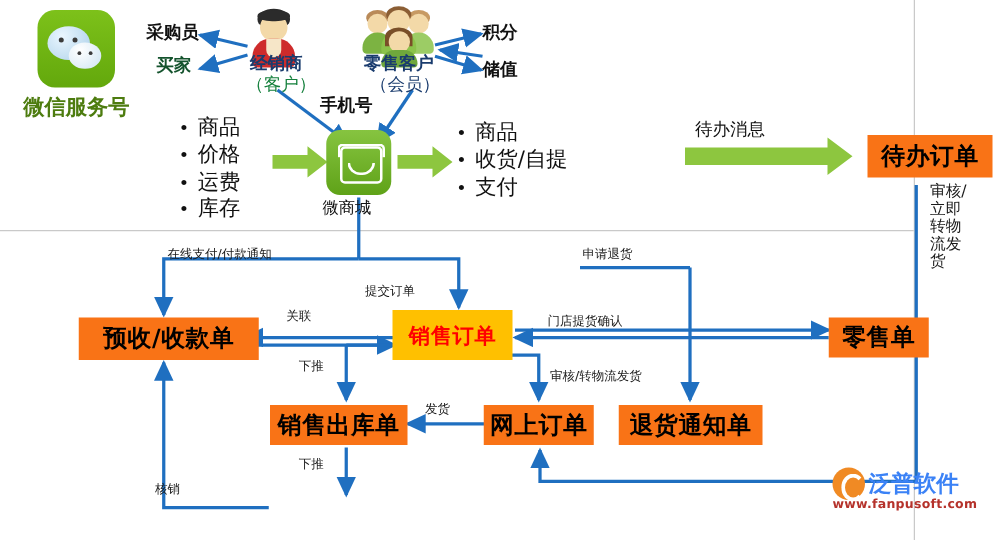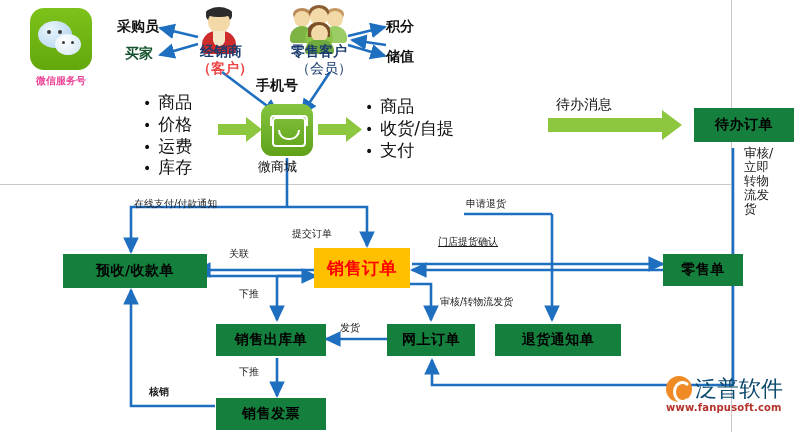--- a/index.html
+++ b/index.html
@@ -8,21 +8,21 @@
     width:800px;height:432px;overflow:hidden;
   }
   #stage{position:relative;width:800px;height:432px;background:#fff;}
 
   svg.layer{position:absolute;left:0;top:0;width:800px;height:432px;pointer-events:none;}
 
   .node{
     position:absolute;display:flex;align-items:center;justify-content:center;
     font-weight:bold;letter-spacing:.5px;white-space:nowrap;
   }
-  .boxblue{background:#15803d;color:#000;font-size:14px;}
+  .boxblue{background:#f97316;color:#000;font-size:19px;}
   .boxorange{background:#FFC000;color:#FF0000;font-size:17px;}
 
   .lbl{position:absolute;font-size:10px;color:#1a1a1a;white-space:nowrap;line-height:1.18;}
   .lbl.big{font-size:14px;}
   .lbl.vert{white-space:normal;width:30px;line-height:1.12;font-size:12.5px;}
 
   .bullets{position:absolute;font-size:17px;color:#111;line-height:1.28;}
   .bullets div{display:flex;align-items:baseline;}
   .bullets b{font-weight:normal;margin-right:7px;font-size:14px;line-height:1;}
 
@@ -31,21 +31,21 @@
   .wx-icon{
     width:62px;height:62px;margin:0 auto;border-radius:14px;
     background:linear-gradient(#7DC11A,#63A80C);position:relative;
   }
   .wx-b1,.wx-b2{position:absolute;border-radius:50%;}
   .wx-b1{width:34px;height:27px;left:8px;top:13px;
     background:radial-gradient(circle at 35% 30%,#eaf6ff,#aacfe8);}
   .wx-b2{width:26px;height:21px;left:25px;top:26px;
     background:radial-gradient(circle at 35% 30%,#ffffff,#cfe4f2);}
   .wx-d{position:absolute;width:4px;height:4px;border-radius:50%;background:#3b3b3b;}
-  .wx-label{margin-top:4px;font-size:10px;font-weight:bold;color:#ec4899;}
+  .wx-label{margin-top:4px;font-size:17px;font-weight:bold;color:#4d7c0f;}
 
   
   .person{position:absolute;}
   .p-head{position:absolute;border-radius:50%;}
   .p-body{position:absolute;border-radius:14px 14px 4px 4px;}
   .p-hair{position:absolute;border-radius:50% 50% 45% 45%;}
 
   
   .store{
     position:absolute;width:52px;height:52px;border-radius:11px;
@@ -61,21 +61,21 @@
   .divider-h{position:absolute;background:#c9c9c9;height:1px;}
   .divider-v{position:absolute;background:#c9c9c9;width:1px;}
 
   
   .wm{position:absolute;left:666px;top:374px;width:132px;}
   .wm-top{display:flex;align-items:center;}
   .wm-mark{width:26px;height:26px;border-radius:50%;
     background:#F08A24;position:relative;margin-right:3px;}
   .wm-mark:after{content:"";position:absolute;left:7px;top:5px;width:13px;height:16px;
     border:3px solid #fff;border-right-color:transparent;border-radius:50%;}
-  .wm-cn{font-size:22px;font-weight:normal;color:#0c4a6e;letter-spacing:0px;}
+  .wm-cn{font-size:18px;font-weight:bold;color:#3b82f6;letter-spacing:0px;}
   .wm-url{font-size:10px;color:#B5322B;font-weight:bold;margin-top:-2px;letter-spacing:.2px;}
 </style>
 </head>
 <body>
 
 <div id="stage">
 
   <div class="divider-h" style="left:0;top:184px;width:731px;"></div>
   <div class="divider-v" style="left:731px;top:0;height:432px;"></div>
 
@@ -157,21 +157,21 @@
   </div>
 
   <div class="person" style="left:196px;top:6px;width:46px;height:48px;">
     <div class="p-hair" style="left:10px;top:1px;width:26px;height:16px;background:#2b2b2b;"></div>
     <div class="p-head" style="left:12px;top:5px;width:22px;height:22px;background:#F3D9A8;"></div>
     <div class="p-hair" style="left:10px;top:2px;width:26px;height:9px;background:#2b2b2b;"></div>
     <div class="p-body" style="left:6px;top:25px;width:34px;height:23px;background:#CE2B2B;"></div>
     <div class="p-body" style="left:17px;top:25px;width:12px;height:15px;background:#F6E6C8;border-radius:0 0 6px 6px;"></div>
   </div>
   <div class="lbl big" style="left:200px;top:43px;color:#1a3c6e;font-weight:bold;">经销商</div>
-  <div class="lbl big" style="left:197px;top:60px;color:#ef4444;font-weight:bold;">（客户）</div>
+  <div class="lbl big" style="left:197px;top:60px;color:#15803d;font-weight:normal;">（客户）</div>
 
   <div class="lbl big" style="left:117px;top:18px;font-weight:bold;color:#111;">采购员</div>
   <div class="lbl big" style="left:125px;top:45px;font-weight:bold;color:#14532d;">买家</div>
 
   <div class="person" style="left:290px;top:4px;width:58px;height:50px;">
     <div class="p-hair" style="left:3px;top:4px;width:18px;height:12px;background:#B98A58;"></div>
     <div class="p-head" style="left:4px;top:7px;width:16px;height:16px;background:#F3D9A8;"></div>
     <div class="p-body" style="left:0px;top:22px;width:24px;height:17px;background:#7CB342;"></div>
 
     <div class="p-hair" style="left:36px;top:4px;width:18px;height:12px;background:#C79A63;"></div>
@@ -255,37 +255,34 @@
   </div>
 
   <div class="node boxblue" style="left:216px;top:324px;width:110px;height:32px;">
     <span>销售出库单</span>
   </div>
 
   <div class="node boxblue" style="left:387px;top:324px;width:88px;height:32px;">
     <span>网上订单</span>
   </div>
 
-  <div class="node boxblue" style="left:495px;top:324px;width:126px;height:32px;">
+  <div class="node boxblue" style="left:495px;top:324px;width:115px;height:32px;">
     <span>退货通知单</span>
   </div>
 
-  <div class="node boxblue" style="left:216px;top:398px;width:110px;height:32px;">
-    <span>销售发票</span>
-  </div>
 
   <div class="lbl" style="left:134px;top:198px;">在线支付/付款通知</div>
   <div class="lbl" style="left:292px;top:228px;">提交订单</div>
   <div class="lbl" style="left:229px;top:248px;">关联</div>
   <div class="lbl" style="left:239px;top:288px;">下推</div>
   <div class="lbl" style="left:239px;top:366px;">下推</div>
   <div class="lbl" style="left:340px;top:322px;">发货</div>
-  <div class="lbl" style="left:149px;top:386px;font-weight:bold;">核销</div>
+  <div class="lbl" style="left:124px;top:386px;">核销</div>
   <div class="lbl" style="left:466px;top:198px;">申请退货</div>
-  <div class="lbl" style="left:438px;top:236px;text-decoration:underline;">门店提货确认</div>
+  <div class="lbl" style="left:438px;top:252px;">门店提货确认</div>
   <div class="lbl" style="left:440px;top:296px;">审核/转物流发货</div>
 
   <div class="wm">
     <div class="wm-top">
       <div class="wm-mark"></div>
       <div class="wm-cn">泛普软件</div>
     </div>
     <div class="wm-url">www.fanpusoft.com</div>
   </div>
 

